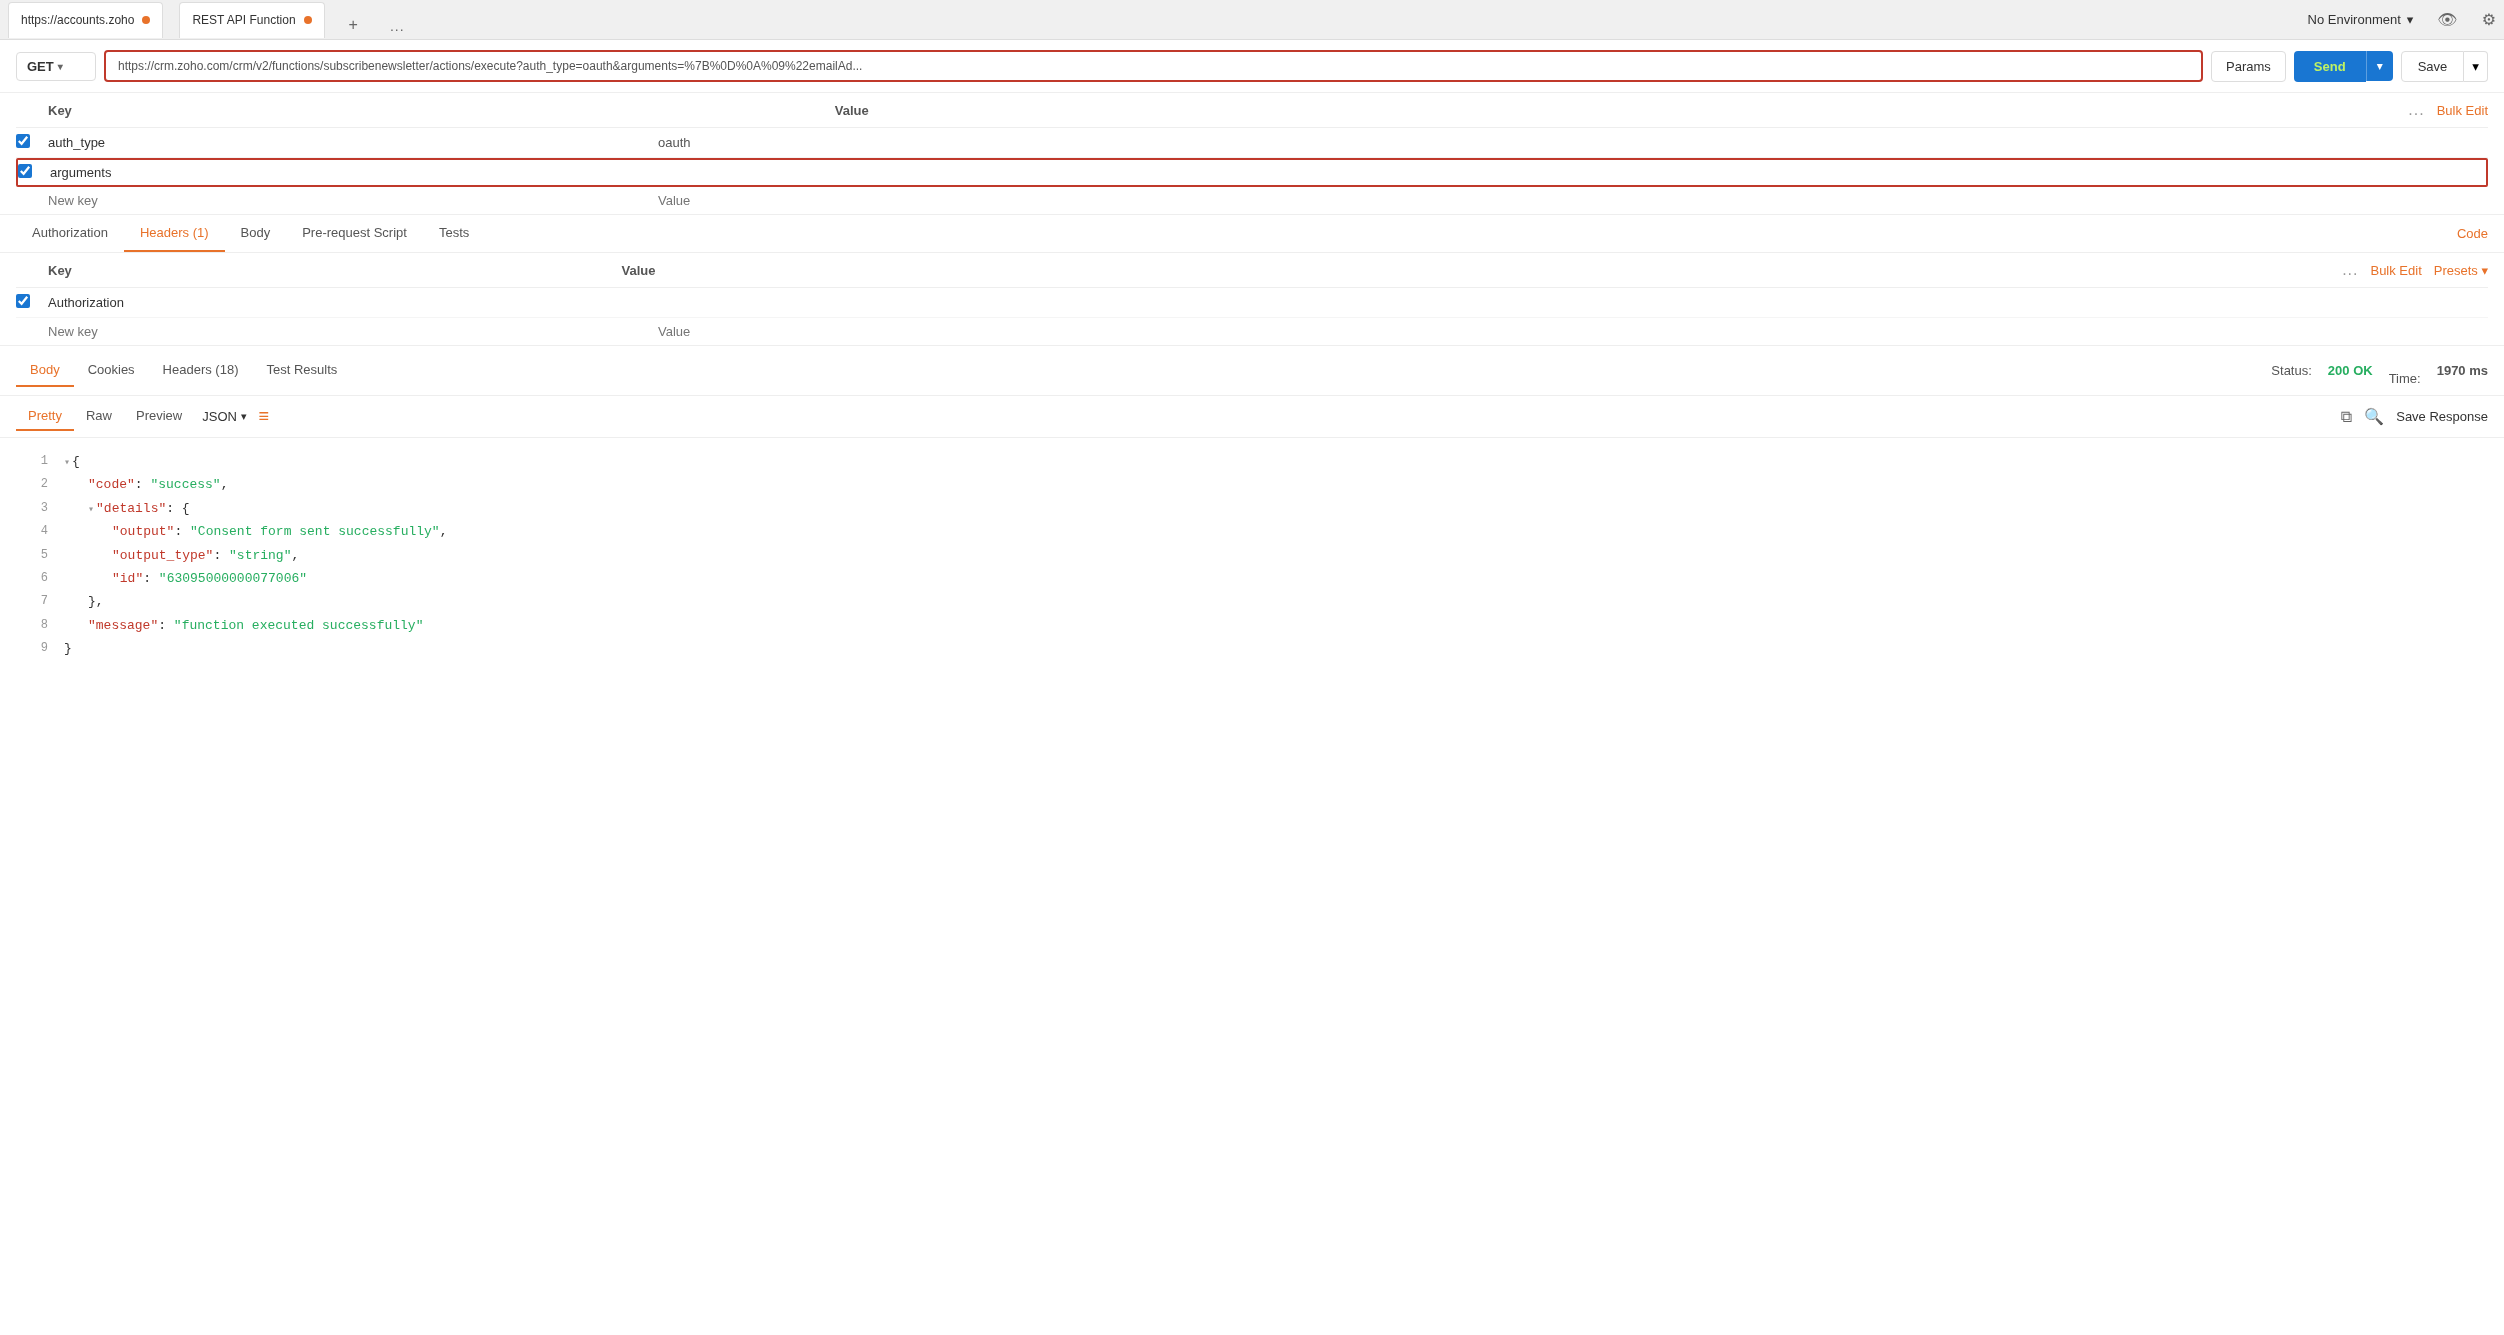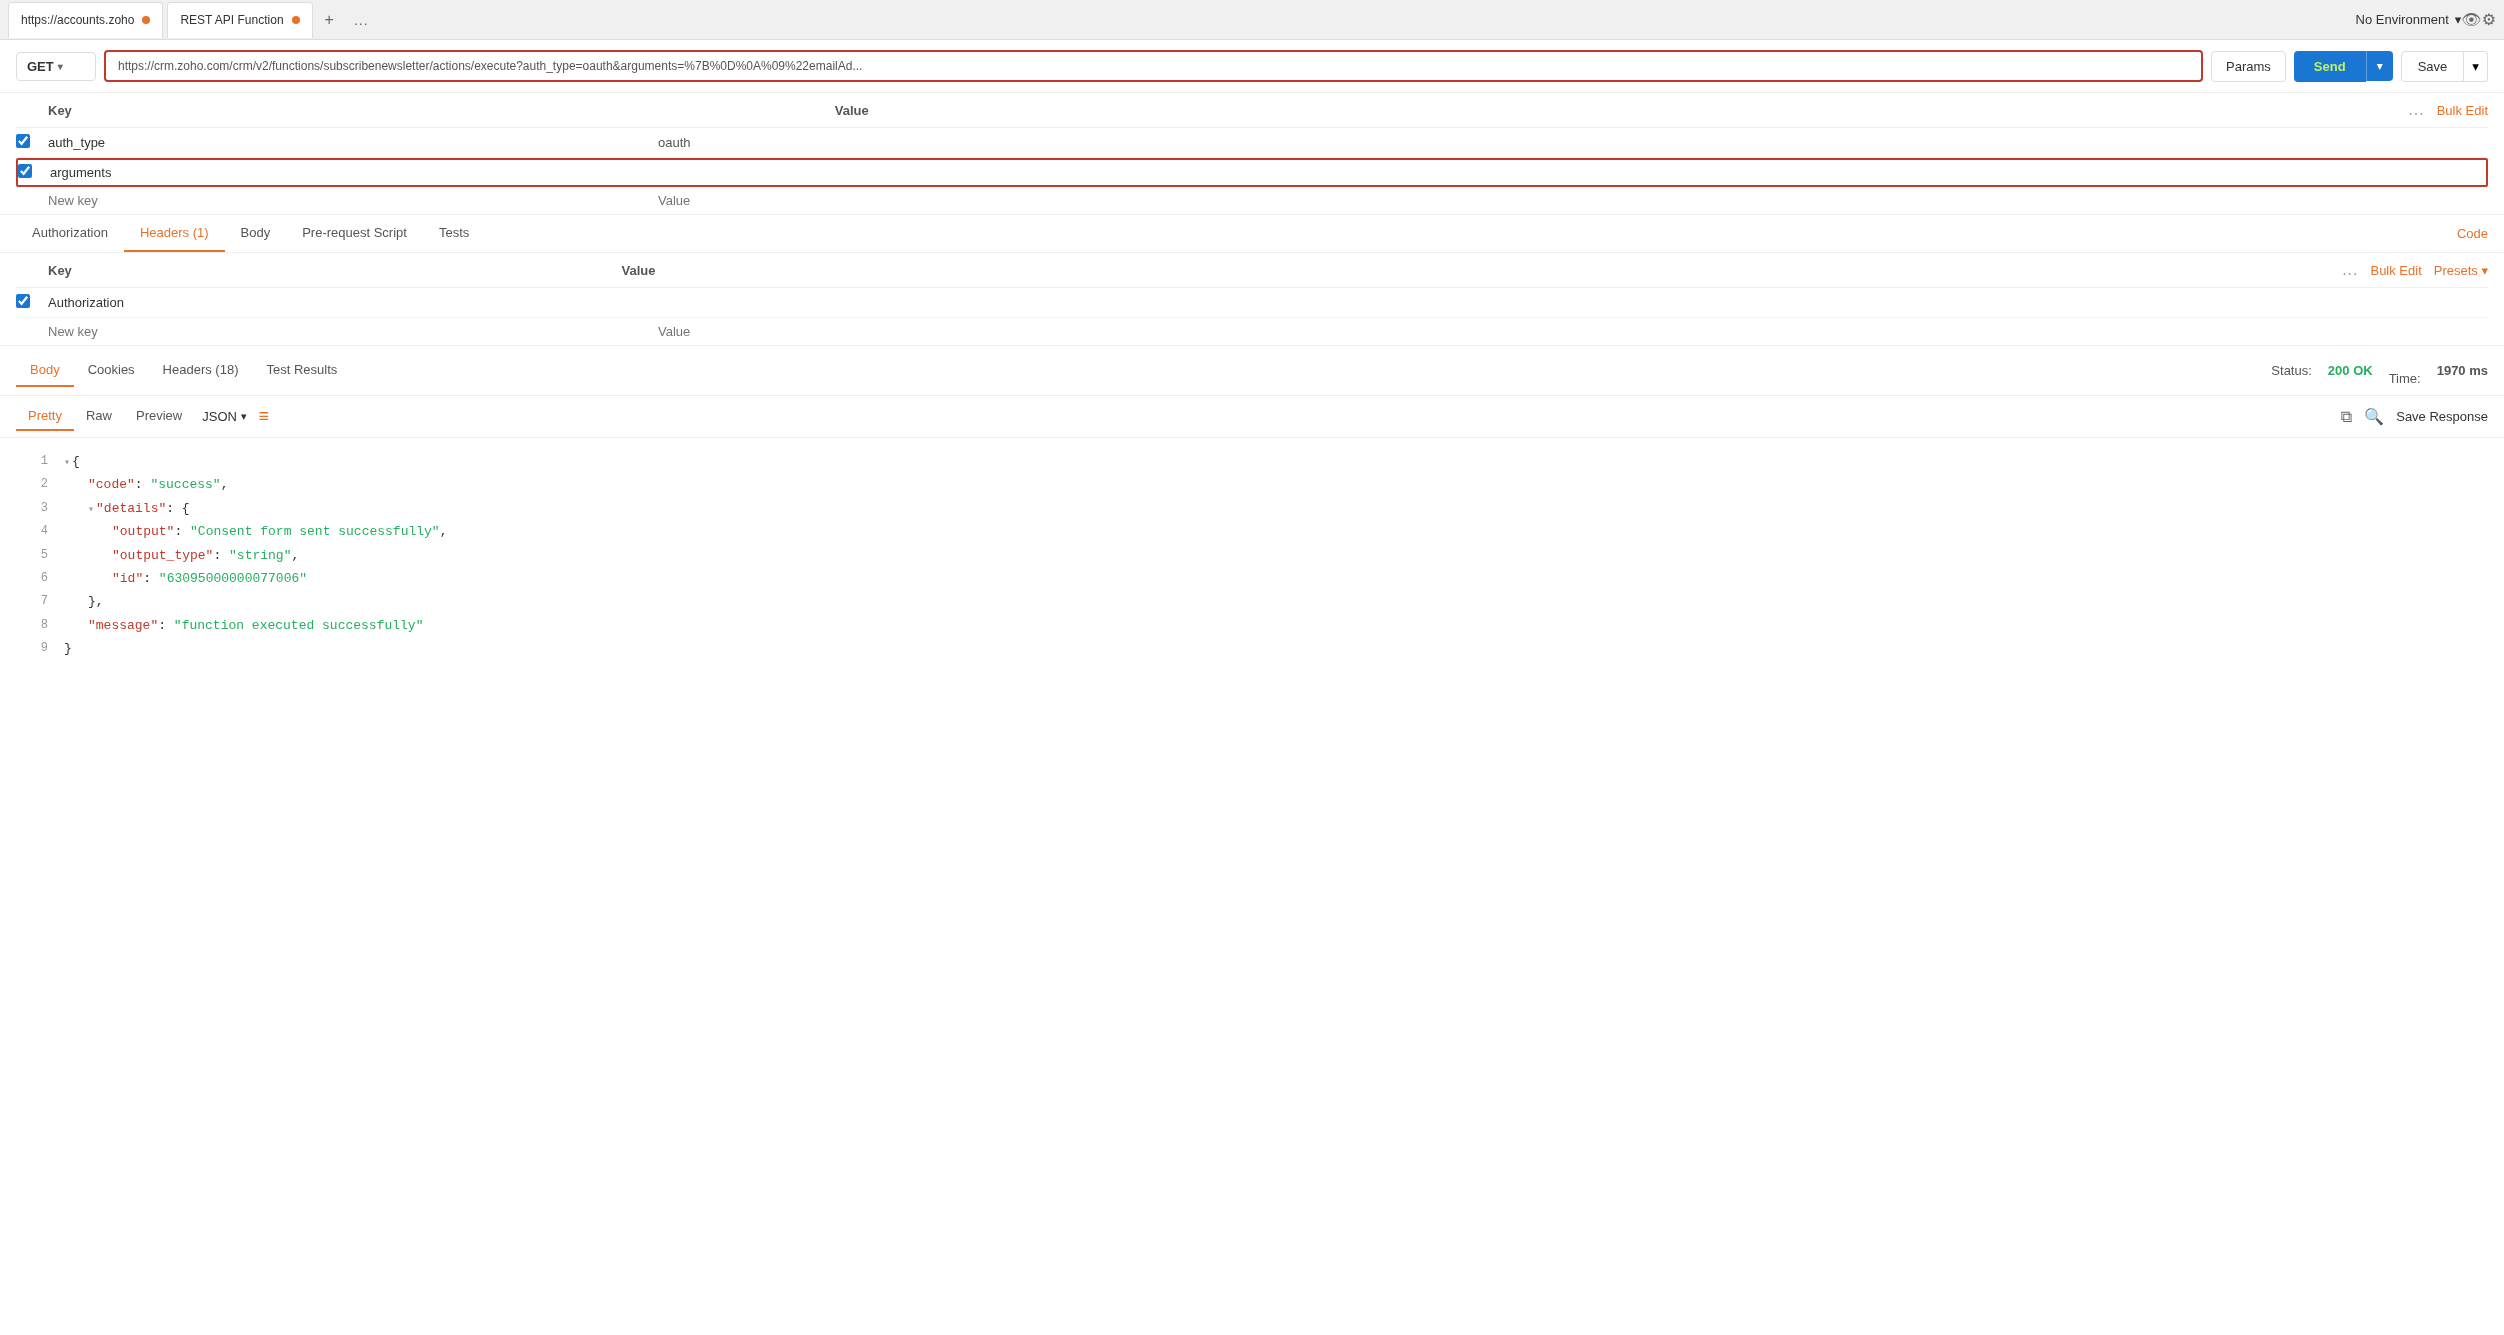--- a/index.html
+++ b/index.html
@@ -15,43 +15,43 @@
       display: flex;
       align-items: center;
       background: #f0f0f0;
       border-bottom: 1px solid #ddd;
       padding: 0 8px;
       height: 40px;
       justify-content: space-between;
     }
     .tab-bar-left {
       display: flex;
-      align-items: center;
-      gap: 4px;
+      align-items: flex-end;
+      gap: 16px;
     }
     .tab {
       display: flex;
       align-items: center;
       background: #fff;
       border: 1px solid #ddd;
       border-bottom: none;
       border-radius: 4px 4px 0 0;
       padding: 6px 12px;
       font-size: 12px;
       cursor: pointer;
       gap: 8px;
       height: 36px;
     }
     .tab-dot-orange { width: 8px; height: 8px; border-radius: 50%; background: #e8722a; display: inline-block; }
     .tab-add { background: none; border: none; font-size: 16px; cursor: pointer; color: #666; padding: 4px 8px; }
     .tab-more { background: none; border: none; font-size: 14px; cursor: pointer; color: #666; padding: 4px 8px; letter-spacing: 1px; }
     .tab-bar-right {
       display: flex;
       align-items: center;
-      gap: 0;
+      gap: 24px;
     }
     .env-selector {
       display: flex;
       align-items: center;
       gap: 6px;
       font-size: 13px;
       color: #333;
       cursor: pointer;
     }
     .env-icon { color: #666; font-size: 16px; cursor: pointer; }

